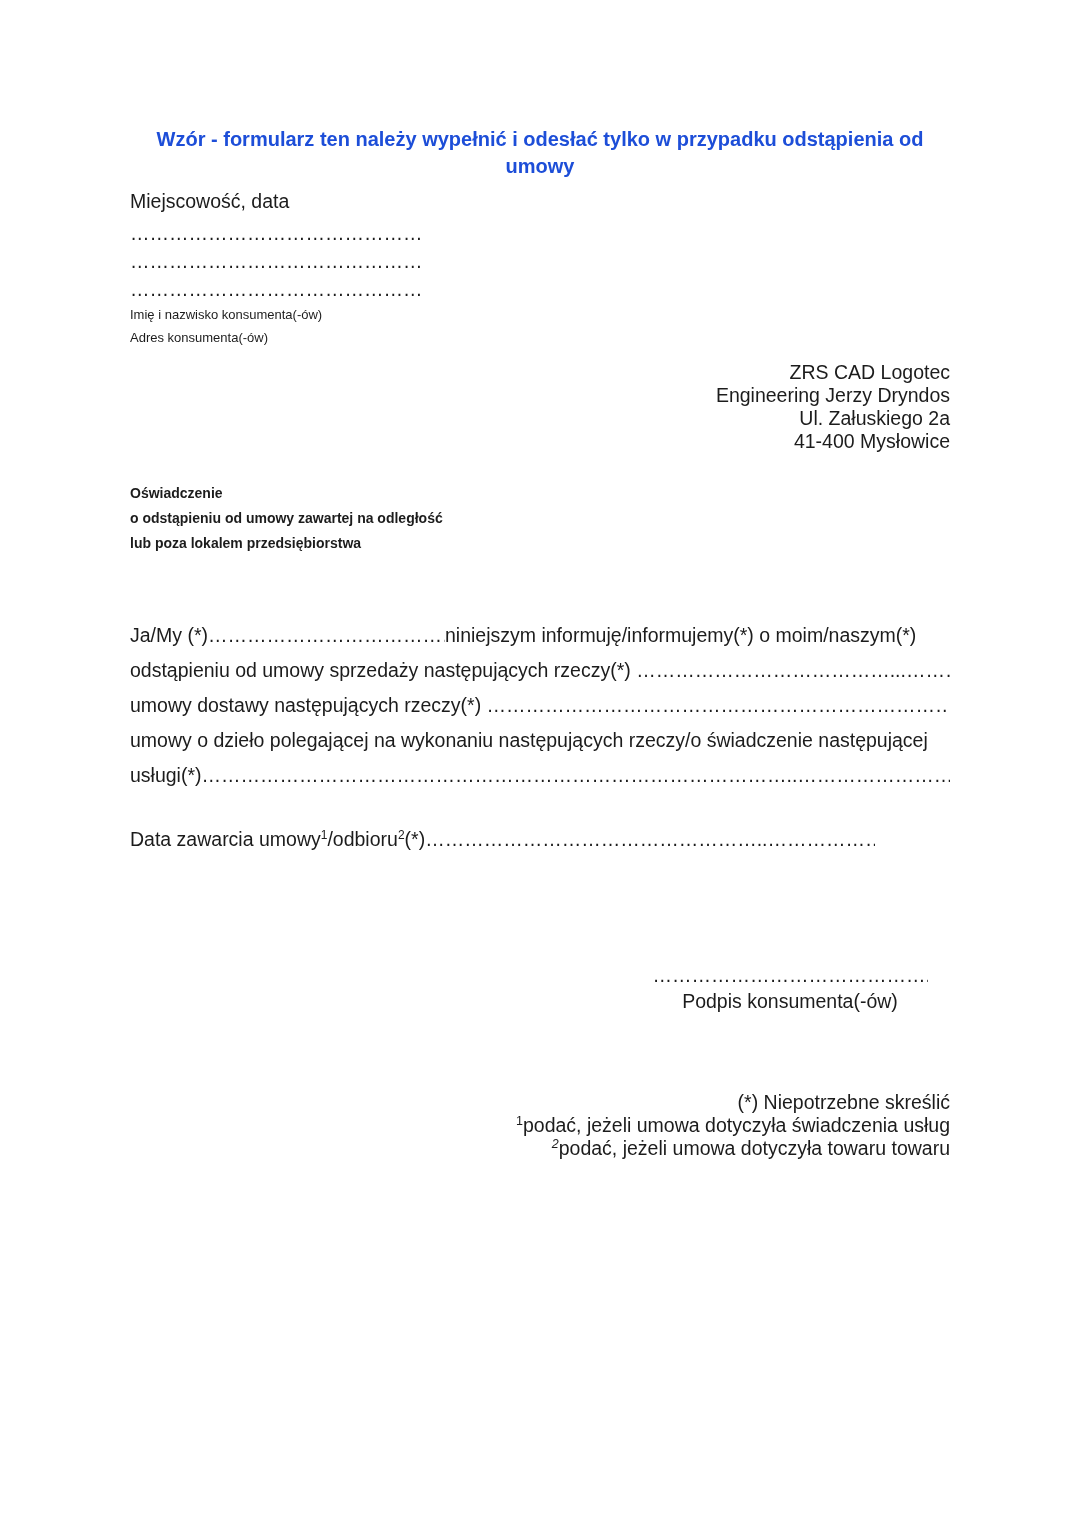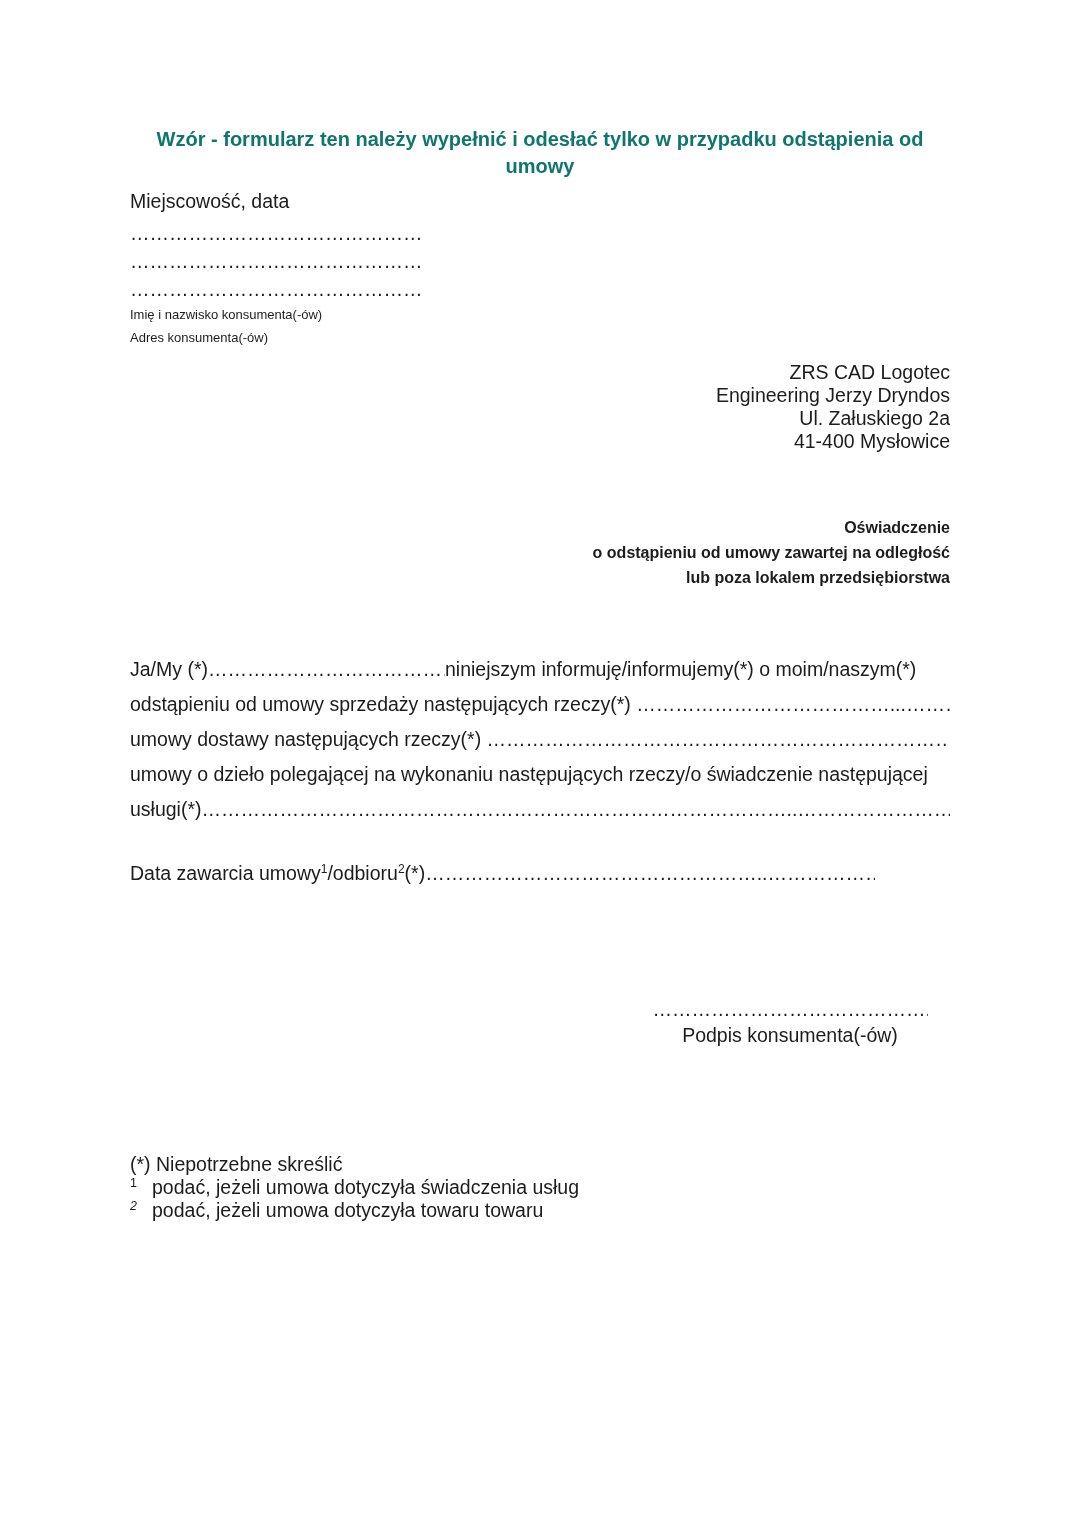--- a/index.html
+++ b/index.html
@@ -13,21 +13,21 @@
     color: #1c1c1c;
     overflow: hidden;
     position: relative;
   }
   
   .doc-title {
     text-align: center;
     font-weight: bold;
     font-size: 20px;
     line-height: 27px;
-    color: #0f766e;
+    color: #1d4ed8;
   }
   
   .place-date {
     margin-top: 9px;
     padding-right: 33px;
     font-size: 19.5px;
     line-height: 24px;
   }
   
   .fill-lines { margin-top: 6px; }
@@ -42,24 +42,24 @@
   .consumer-labels { font-size: 13px; line-height: 23px; }
   
   .company {
     margin-top: 12px;
     text-align: right;
     font-size: 19.5px;
     line-height: 23px;
   }
   
   .stmt-heading {
-    margin-top: 62px;
-    text-align: right;
+    margin-top: 28px;
+    text-align: left;
     font-weight: bold;
-    font-size: 16px;
+    font-size: 14px;
     line-height: 25px;
   }
   
   .body-par { margin-top: 62px; font-size: 19.5px; }
   .body-line {
     line-height: 35px;
     white-space: nowrap;
     overflow: hidden;
   }
   
@@ -95,23 +95,24 @@
     display: inline-block;
     width: 275px;
     overflow: hidden;
     white-space: nowrap;
     line-height: 24px;
     vertical-align: bottom;
   }
   .sig-label { line-height: 28px; text-align: center; }
   
   .footnotes {
-    margin-top: 104px;
+    margin-top: 76px;
     font-size: 19.5px;
     line-height: 23px;
+    text-align: right;
   }
   .fn-row { white-space: nowrap; overflow: hidden; }
   .fn-marker {
     font-size: 12.5px;
     vertical-align: super;
     line-height: 0;
     display: inline-block;
     width: 22px;
   }
   .fn-marker.italic { font-style: italic; }

